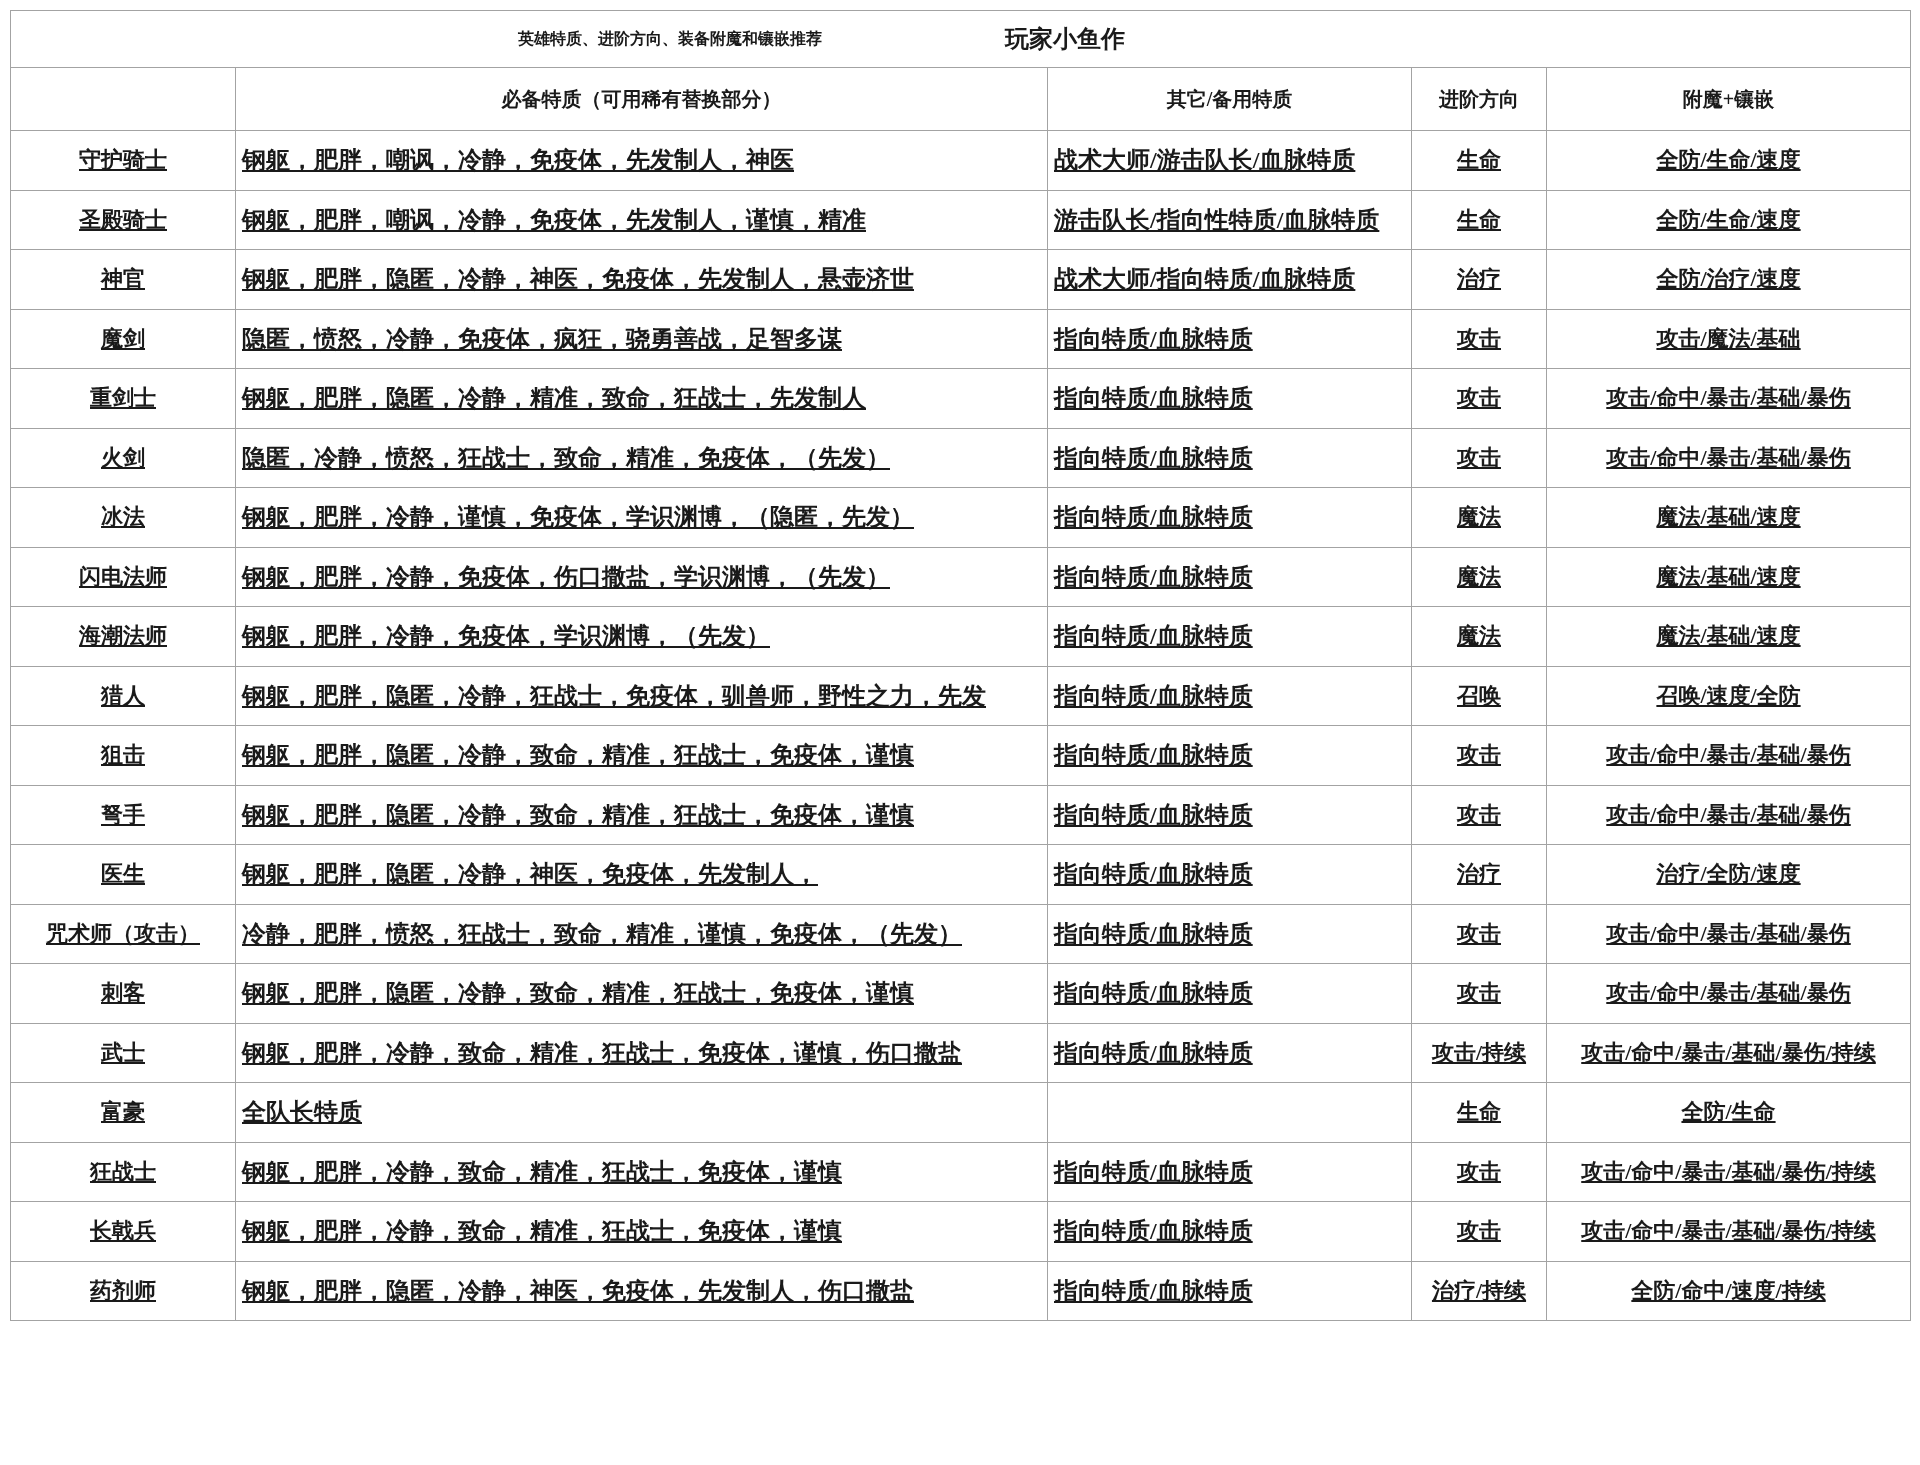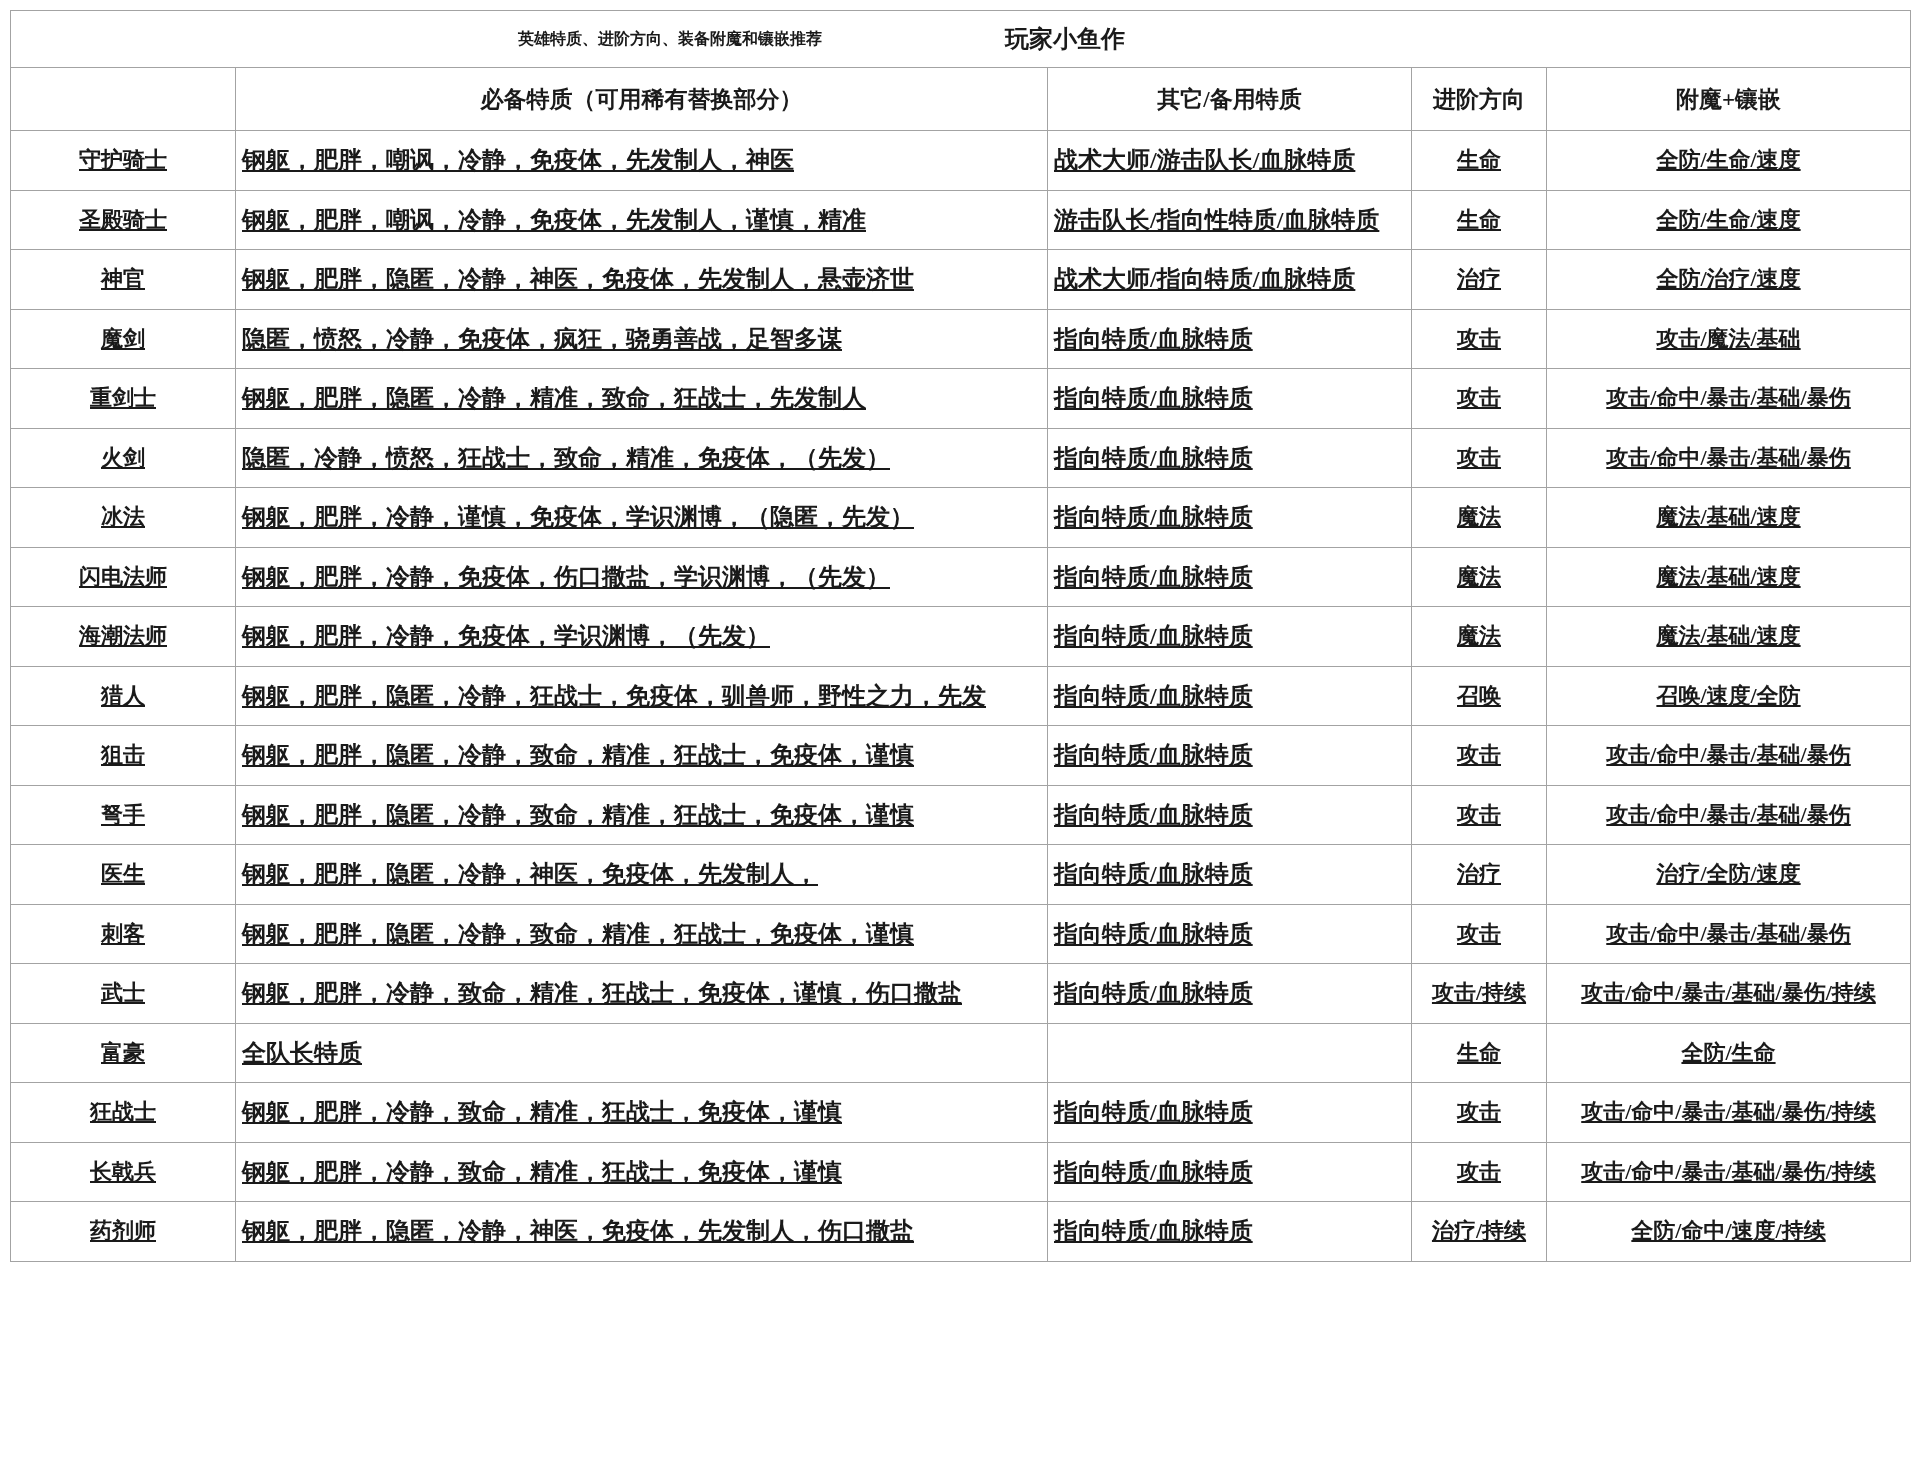--- a/index.html
+++ b/index.html
@@ -45,21 +45,21 @@
   }
   .title-author{
     position:absolute;
     left:55.5%;
     top:50%;
     transform:translate(-50%,-50%);
     white-space:nowrap;
     font-size:24px;
   }
   th.col-header{
-    font-size:23px;
+    font-size:20px;
     text-align:center;
     font-family:Liberation Serif, serif;
   }
   td.cell-center{
     text-align:center;
     font-size:22px;
   }
   td.cell-left{
     text-align:left;
     font-size:24px;
@@ -178,20 +178,27 @@
     <td class="cell-center">攻击/命中/暴击/基础/暴伤</td>
   </tr>
       <tr class="data-row">
     <td class="cell-center">医生</td>
     <td class="cell-left">钢躯，肥胖，隐匿，冷静，神医，免疫体，先发制人，</td>
     <td class="cell-left">指向特质/血脉特质</td>
     <td class="cell-center">治疗</td>
     <td class="cell-center">治疗/全防/速度</td>
   </tr>
       <tr class="data-row">
+    <td class="cell-center">咒术师（攻击）</td>
+    <td class="cell-left">冷静，肥胖，愤怒，狂战士，致命，精准，谨慎，免疫体，（先发）</td>
+    <td class="cell-left">指向特质/血脉特质</td>
+    <td class="cell-center">攻击</td>
+    <td class="cell-center">攻击/命中/暴击/基础/暴伤</td>
+  </tr>
+      <tr class="data-row">
     <td class="cell-center">刺客</td>
     <td class="cell-left">钢躯，肥胖，隐匿，冷静，致命，精准，狂战士，免疫体，谨慎</td>
     <td class="cell-left">指向特质/血脉特质</td>
     <td class="cell-center">攻击</td>
     <td class="cell-center">攻击/命中/暴击/基础/暴伤</td>
   </tr>
       <tr class="data-row">
     <td class="cell-center">武士</td>
     <td class="cell-left">钢躯，肥胖，冷静，致命，精准，狂战士，免疫体，谨慎，伤口撒盐</td>
     <td class="cell-left">指向特质/血脉特质</td>

